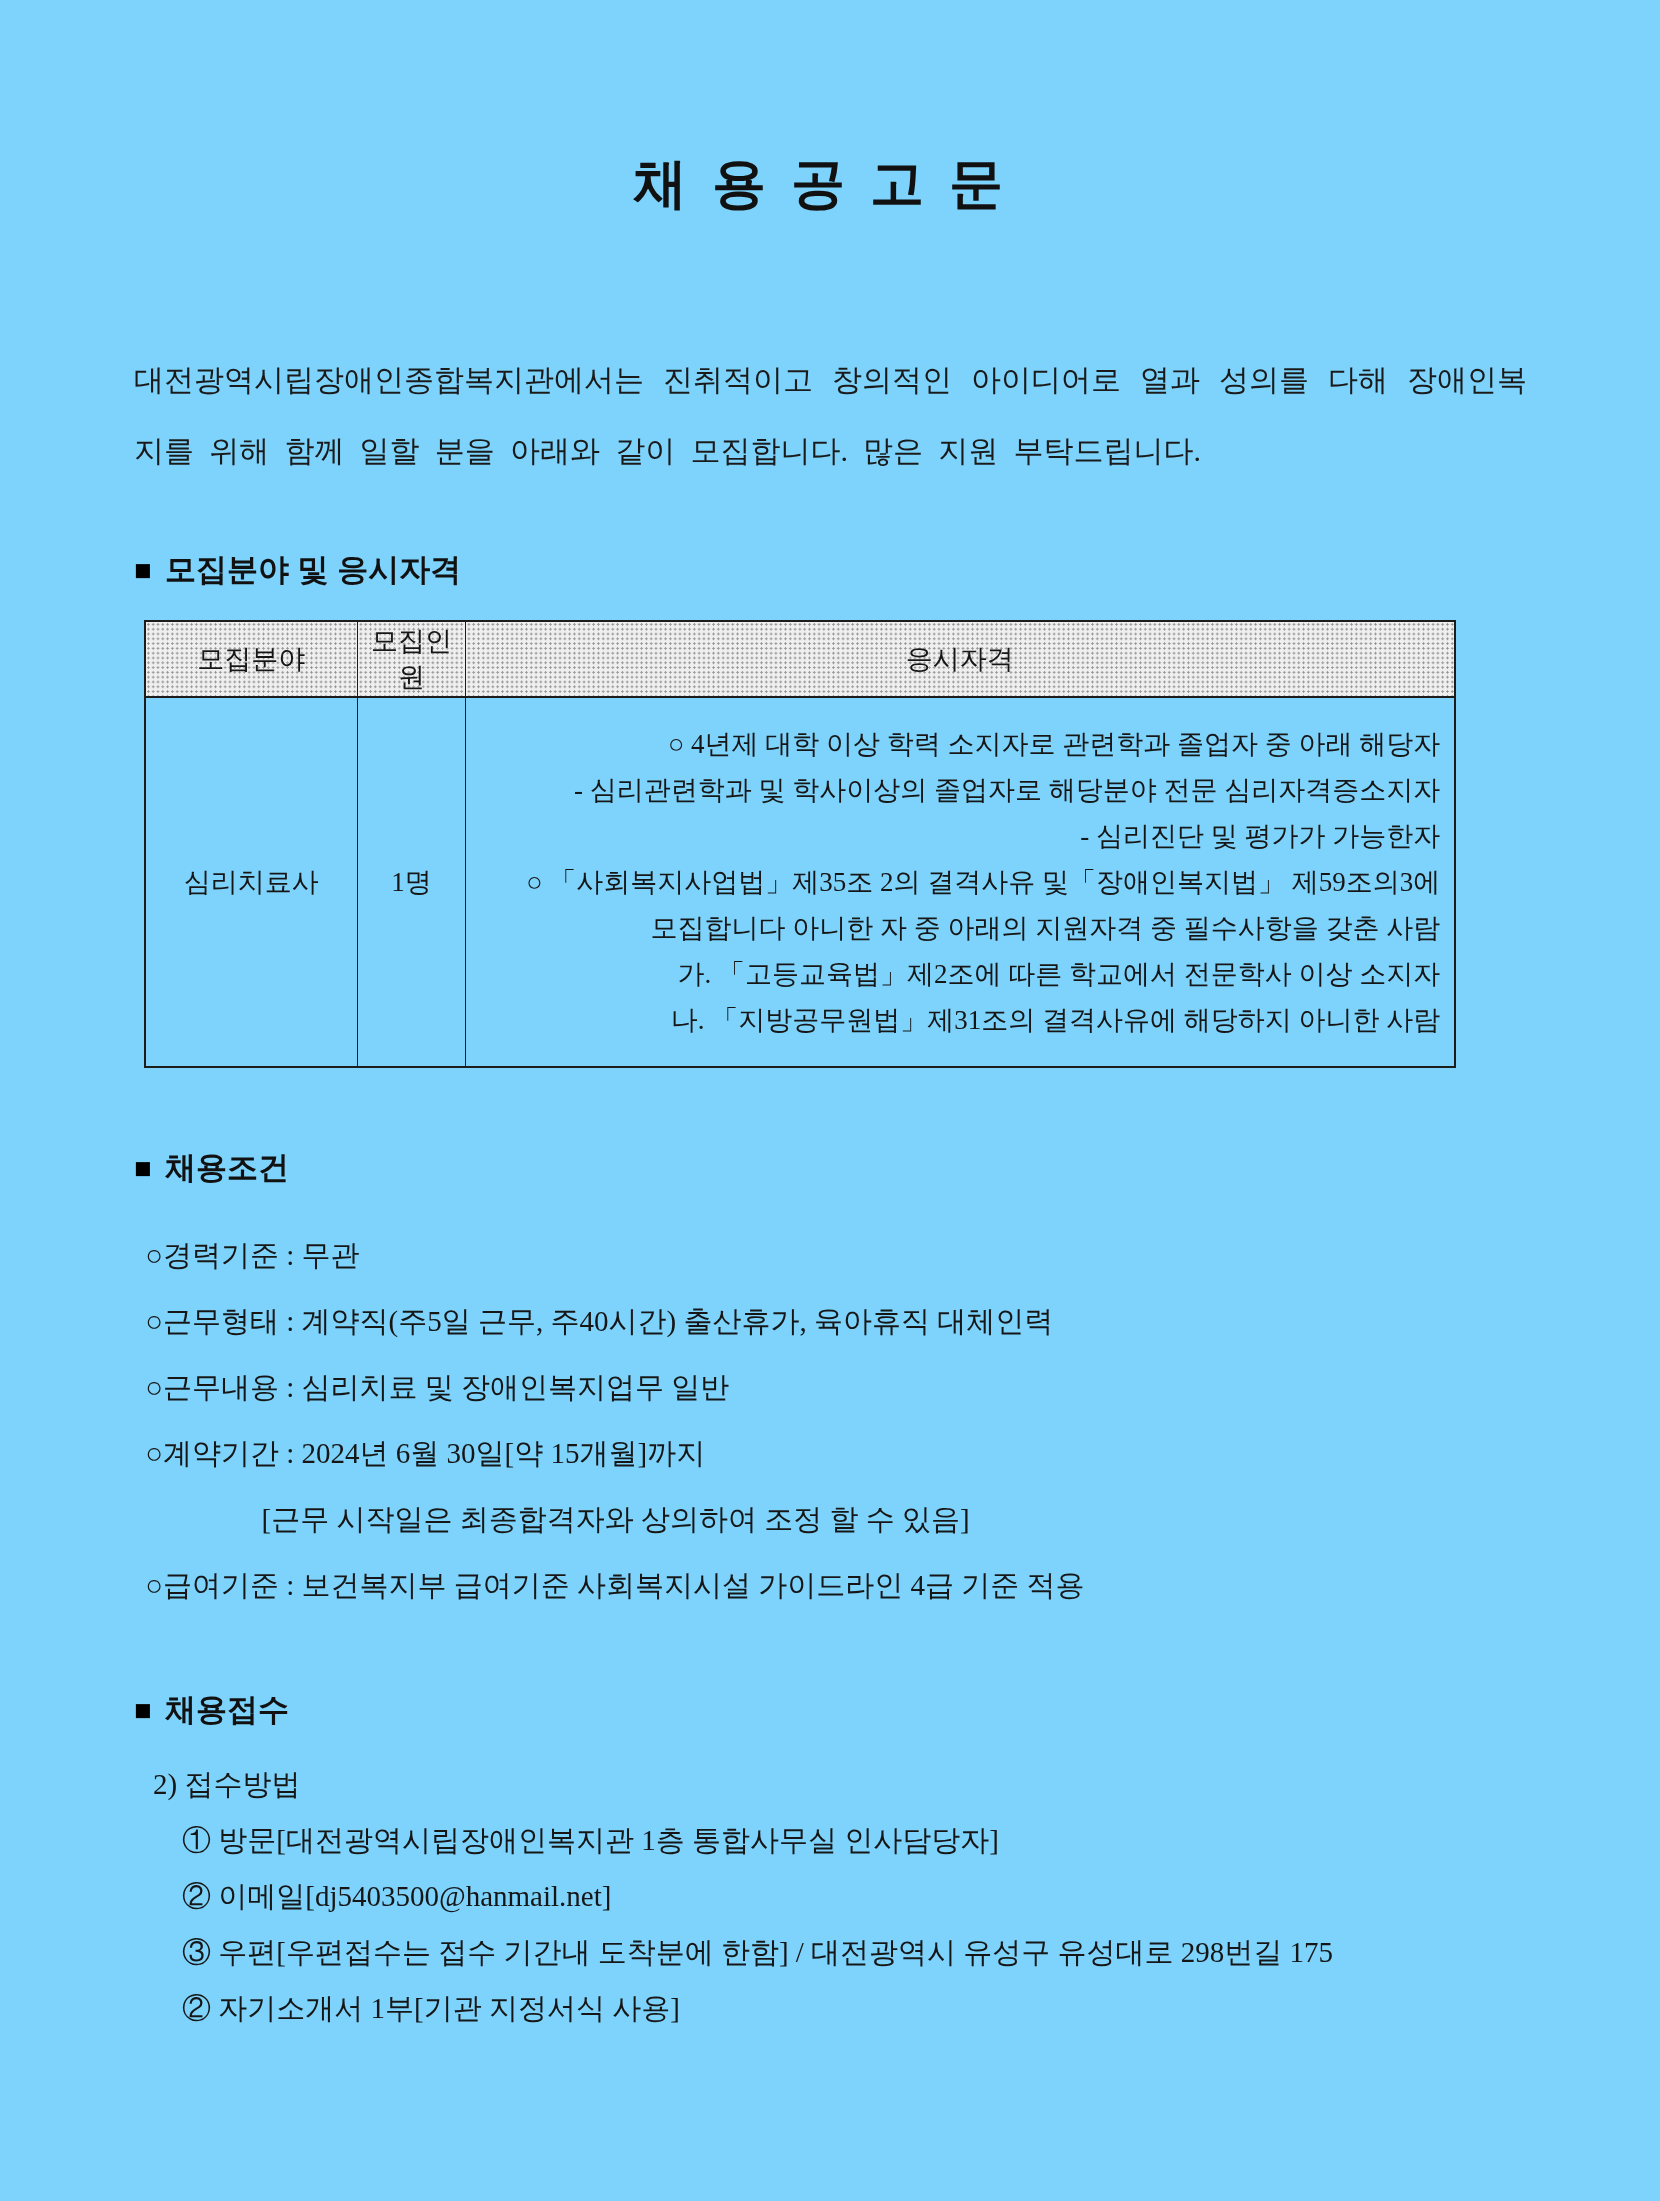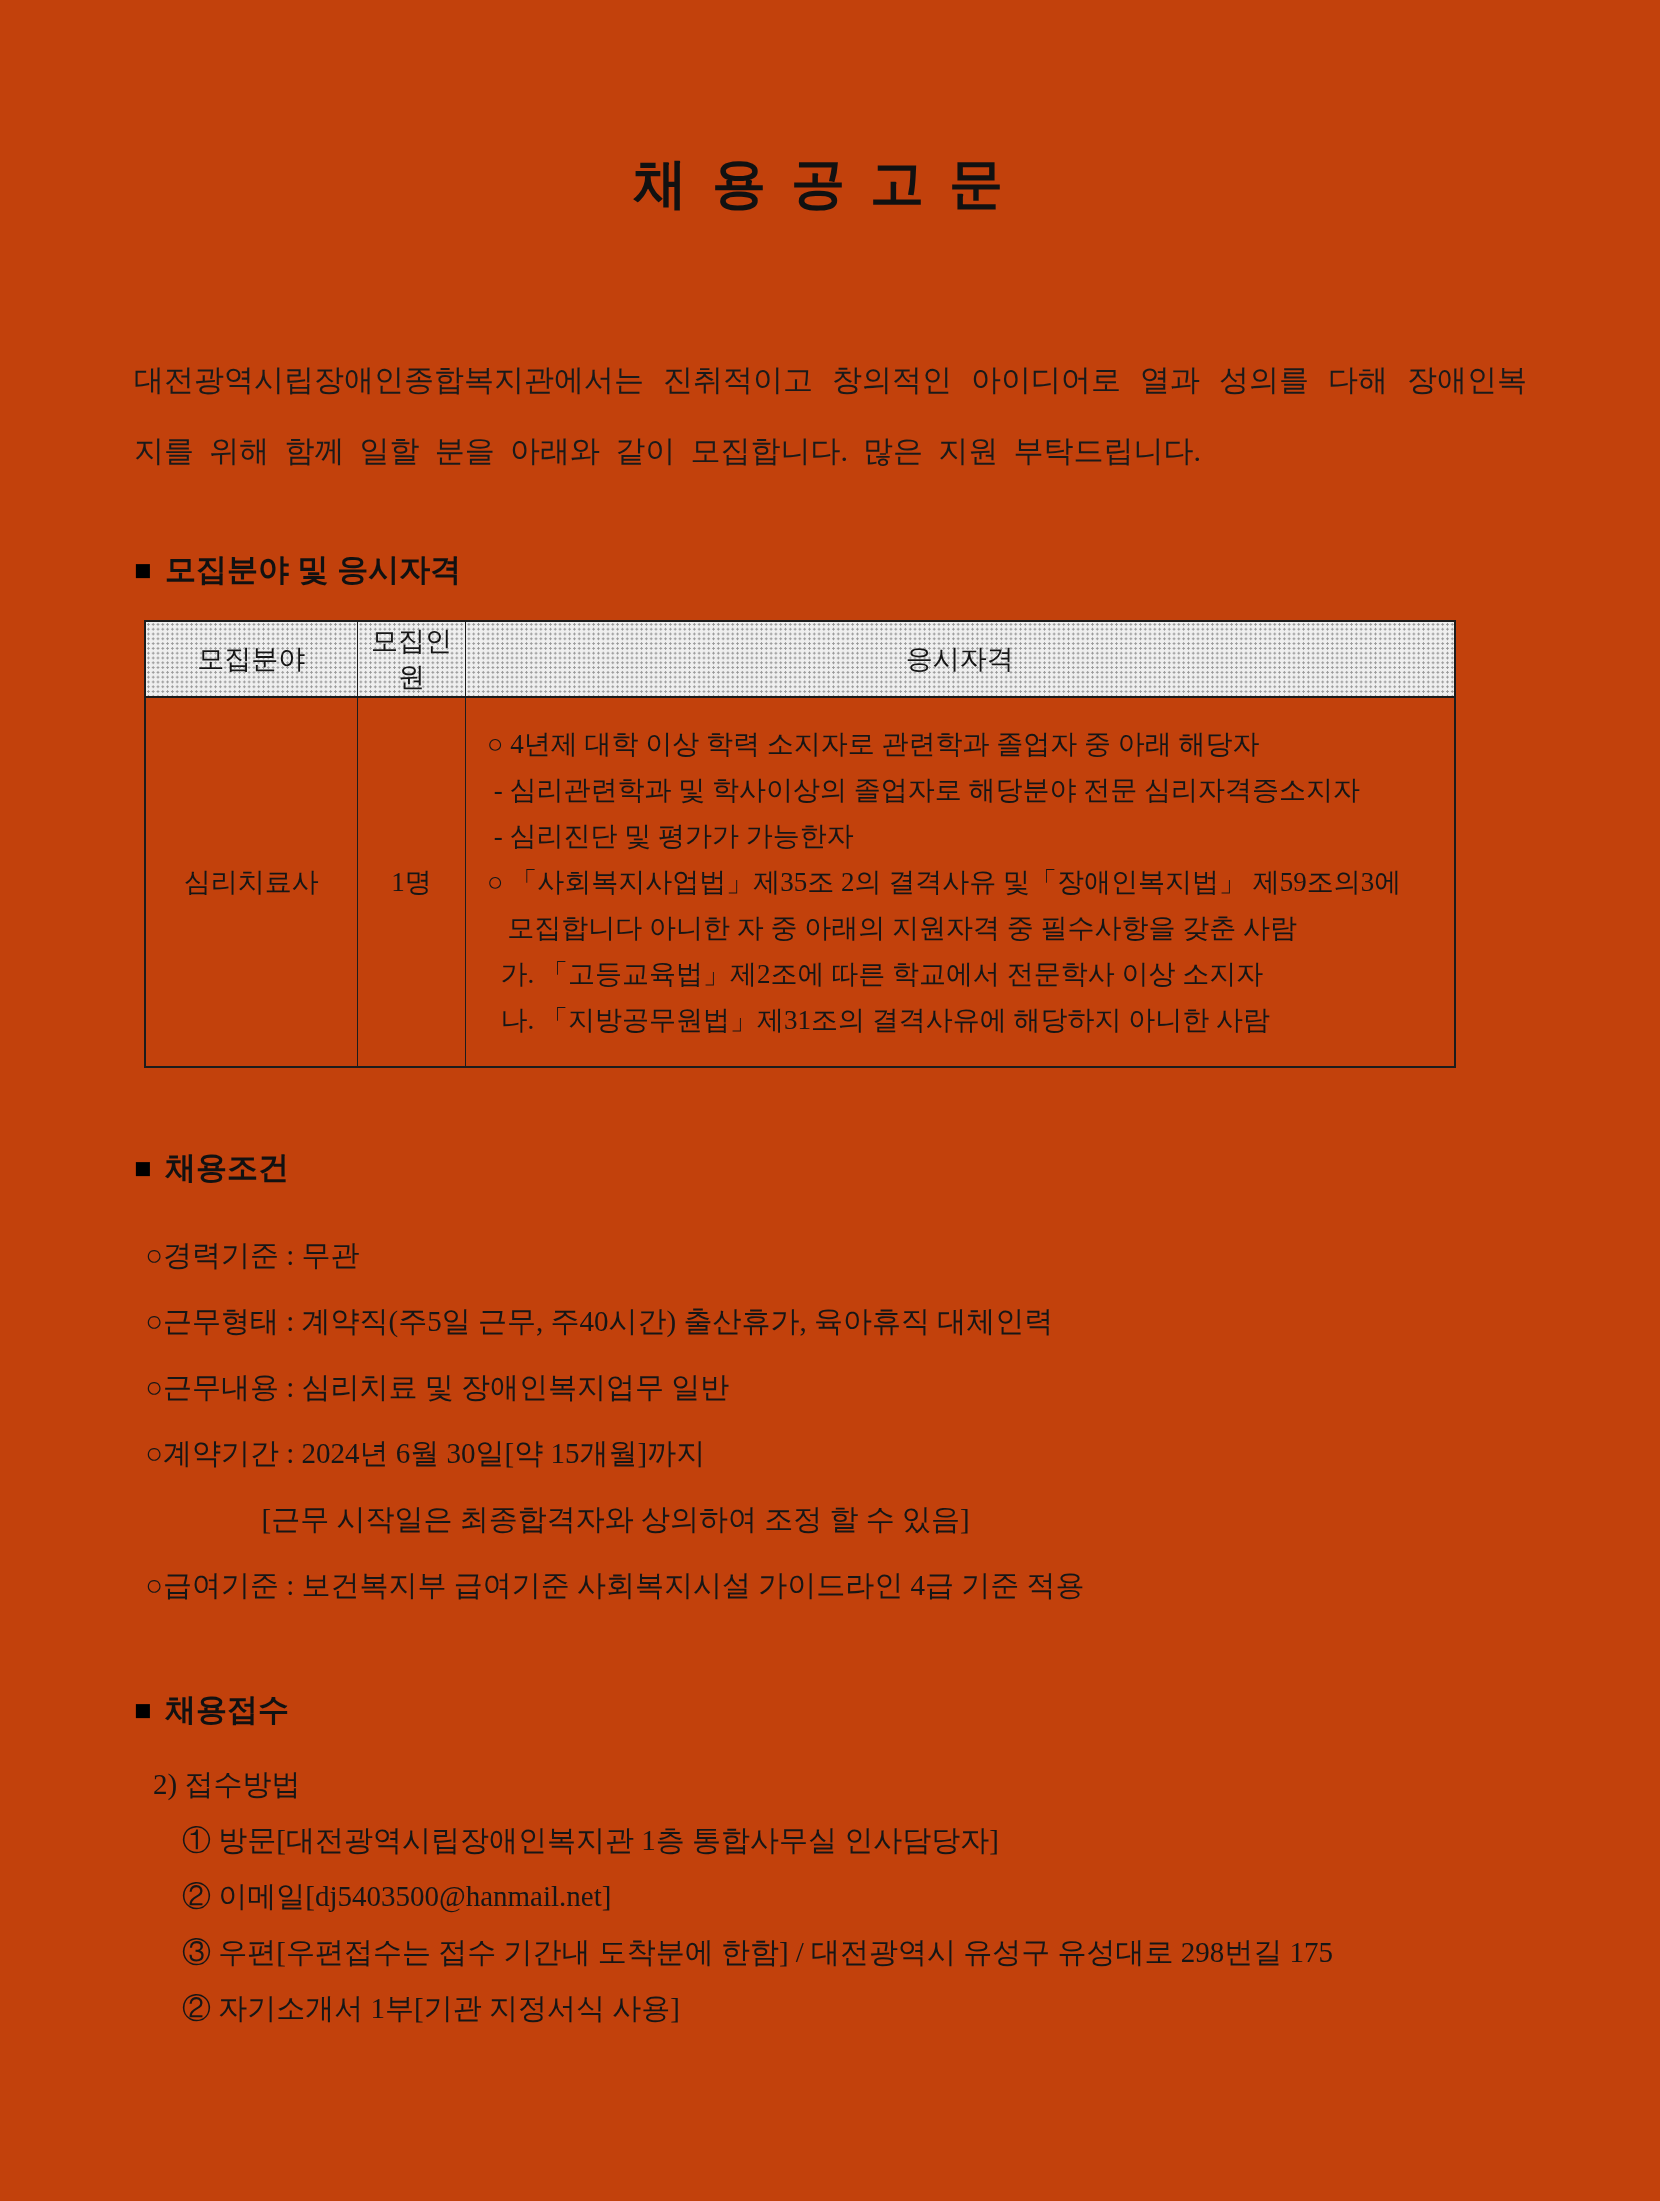--- a/index.html
+++ b/index.html
@@ -1,20 +1,20 @@
 <!DOCTYPE html>
 <html><head>
 <meta charset="utf-8">
 <style>
   html,body{margin:0;padding:0;background:#777;}
   .page{
     position:relative;
     width:1660px;height:2202px;
     margin:0 auto;
-    background:#c2410c;
+    background:#7dd3fc;
     color:#161616;
     font-family:"Liberation Serif","DejaVu Serif",serif;
     overflow:hidden;
   }
   .content{padding:113px 133px 0 134px;}
 
   .doc-title{
     margin:35px 0 0 0;
     text-align:center;
     font-family:"Liberation Sans","DejaVu Sans",sans-serif;
@@ -71,21 +71,21 @@
     vertical-align:middle;
     background-color:#efefef;
     background-image:radial-gradient(circle,#9a9a9a 1px,rgba(0,0,0,0) 1.2px);
     background-size:4.8px 4.8px;
     border-bottom:2.9px solid #1c1c1c;
   }
   .col-field{width:213px;}
   .col-count{width:108px;}
   table.recruit td{vertical-align:middle;}
   td.cell-field, td.cell-count{text-align:center;}
-  td.cell-qual{padding:23px 13.4px 23px 21px;}
+  td.cell-qual{padding:23px 13.4px 23px 21px;text-align:right;}
   .qline{
     white-space:pre-wrap;
     line-height:46px;
     font-size:27px;
   }
 
   .cond-list{margin:33px 0 0 11.5px;}
   .cond-line{
     white-space:pre-wrap;
     font-size:29px;

